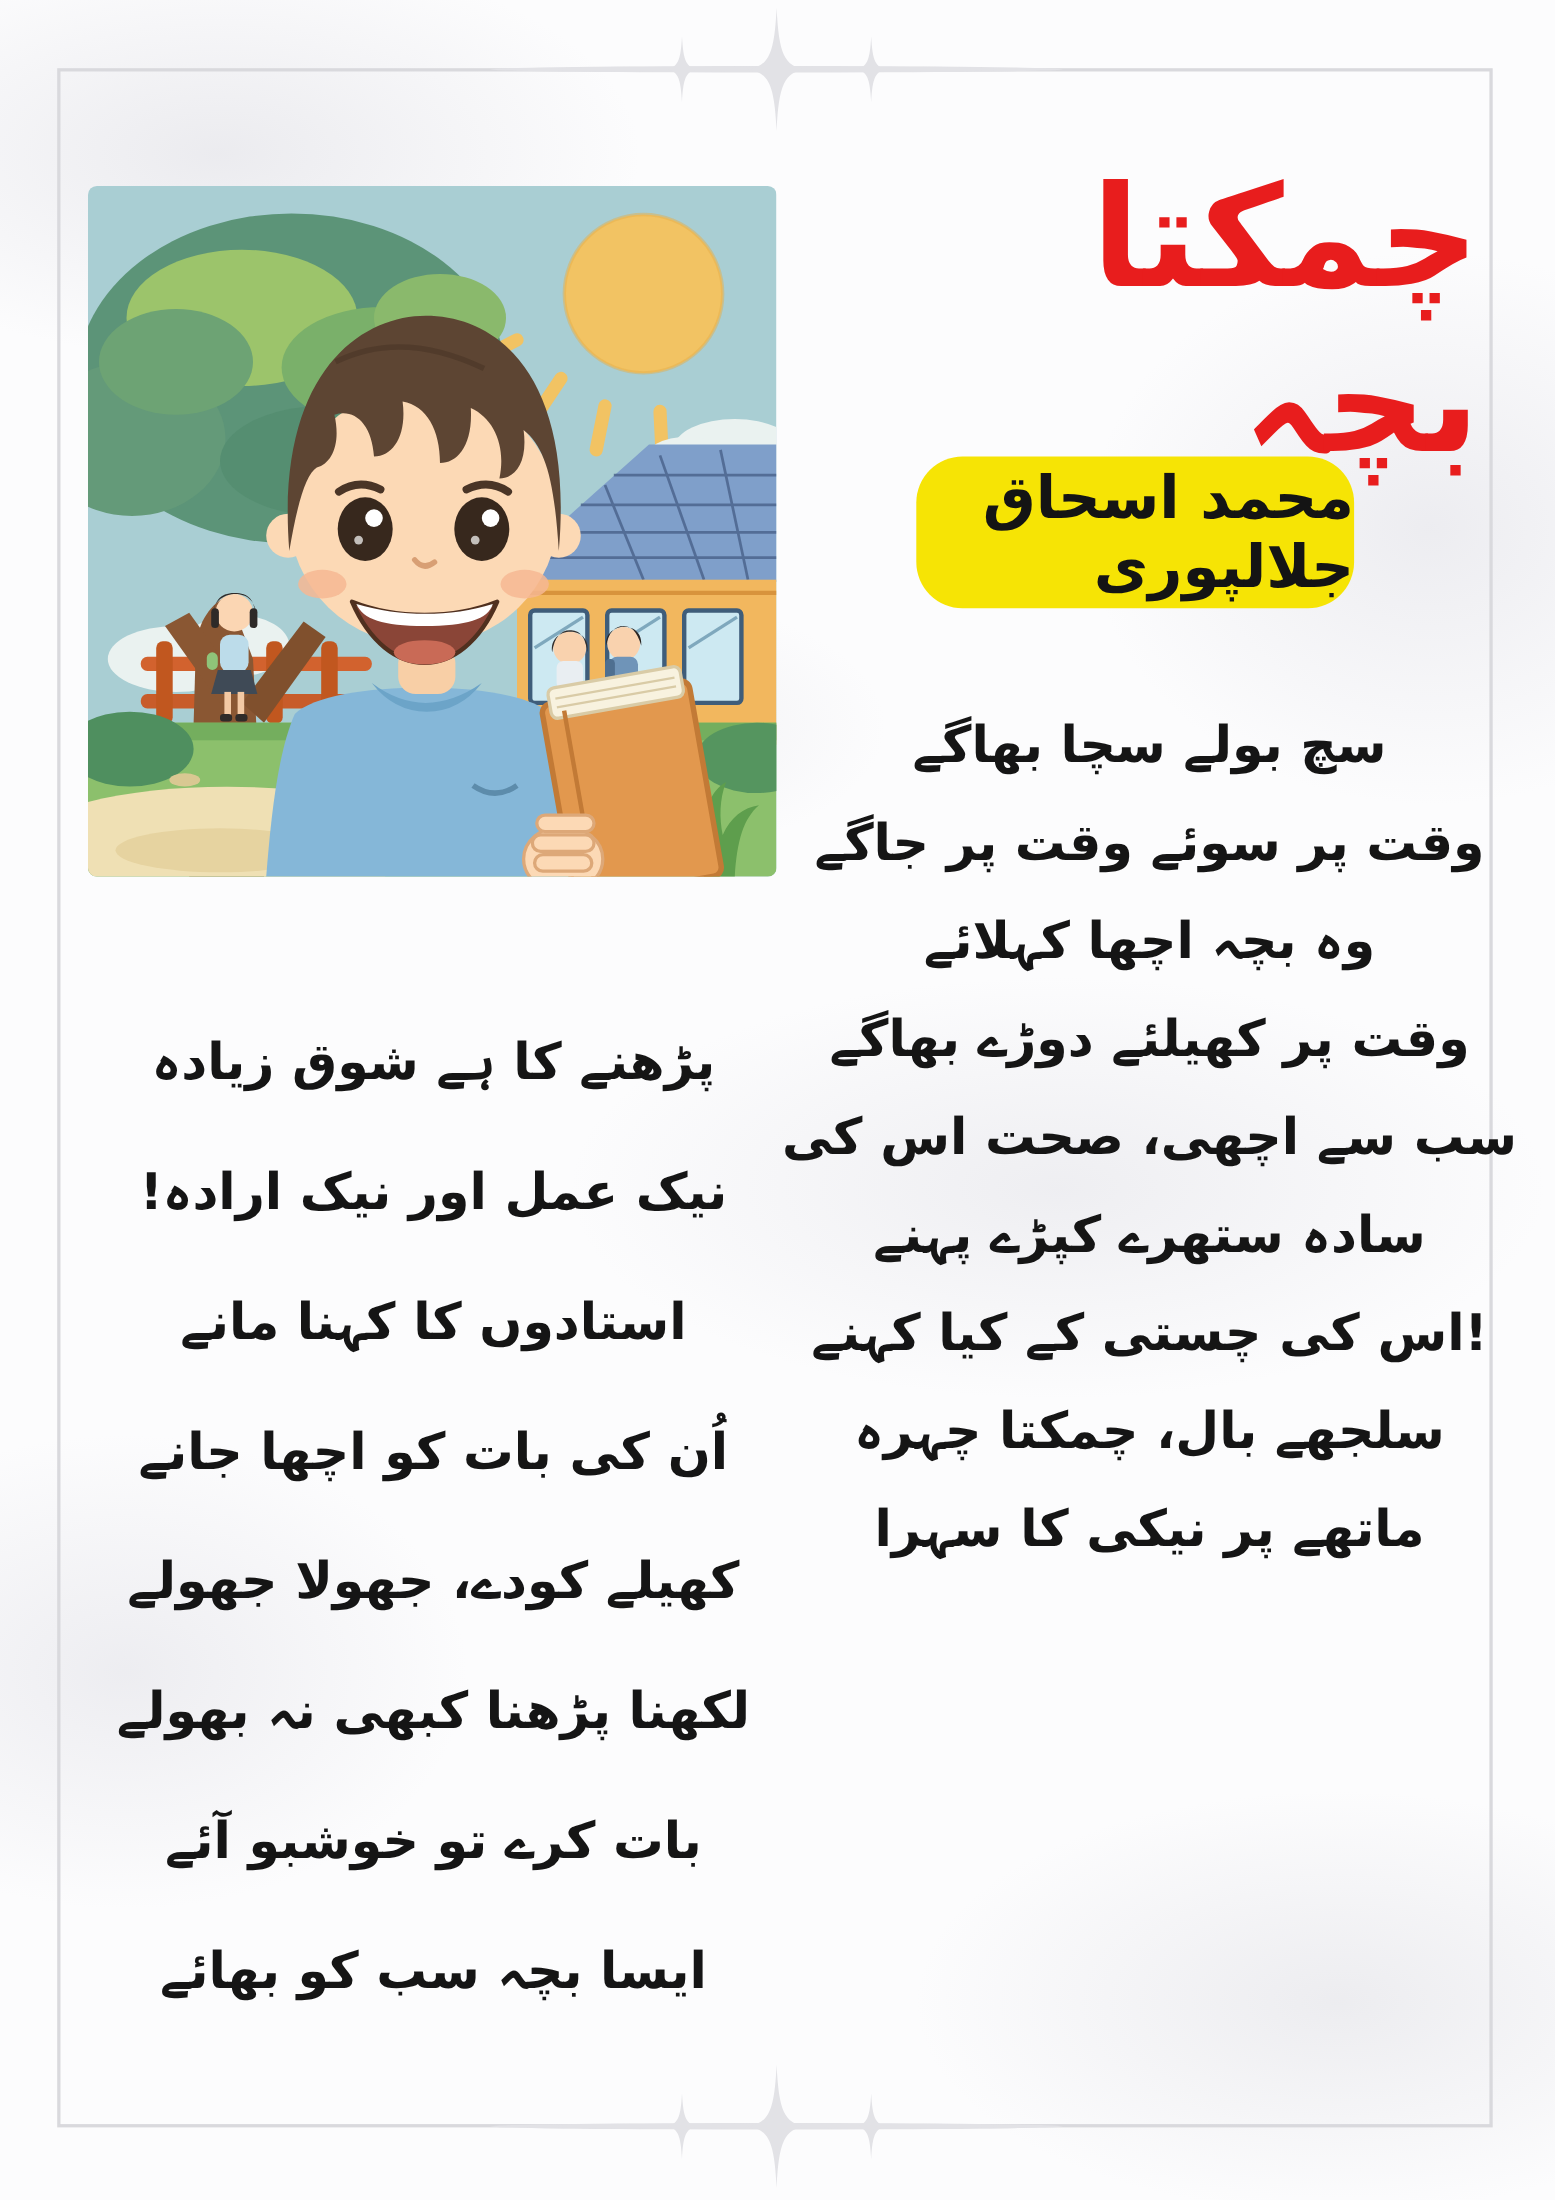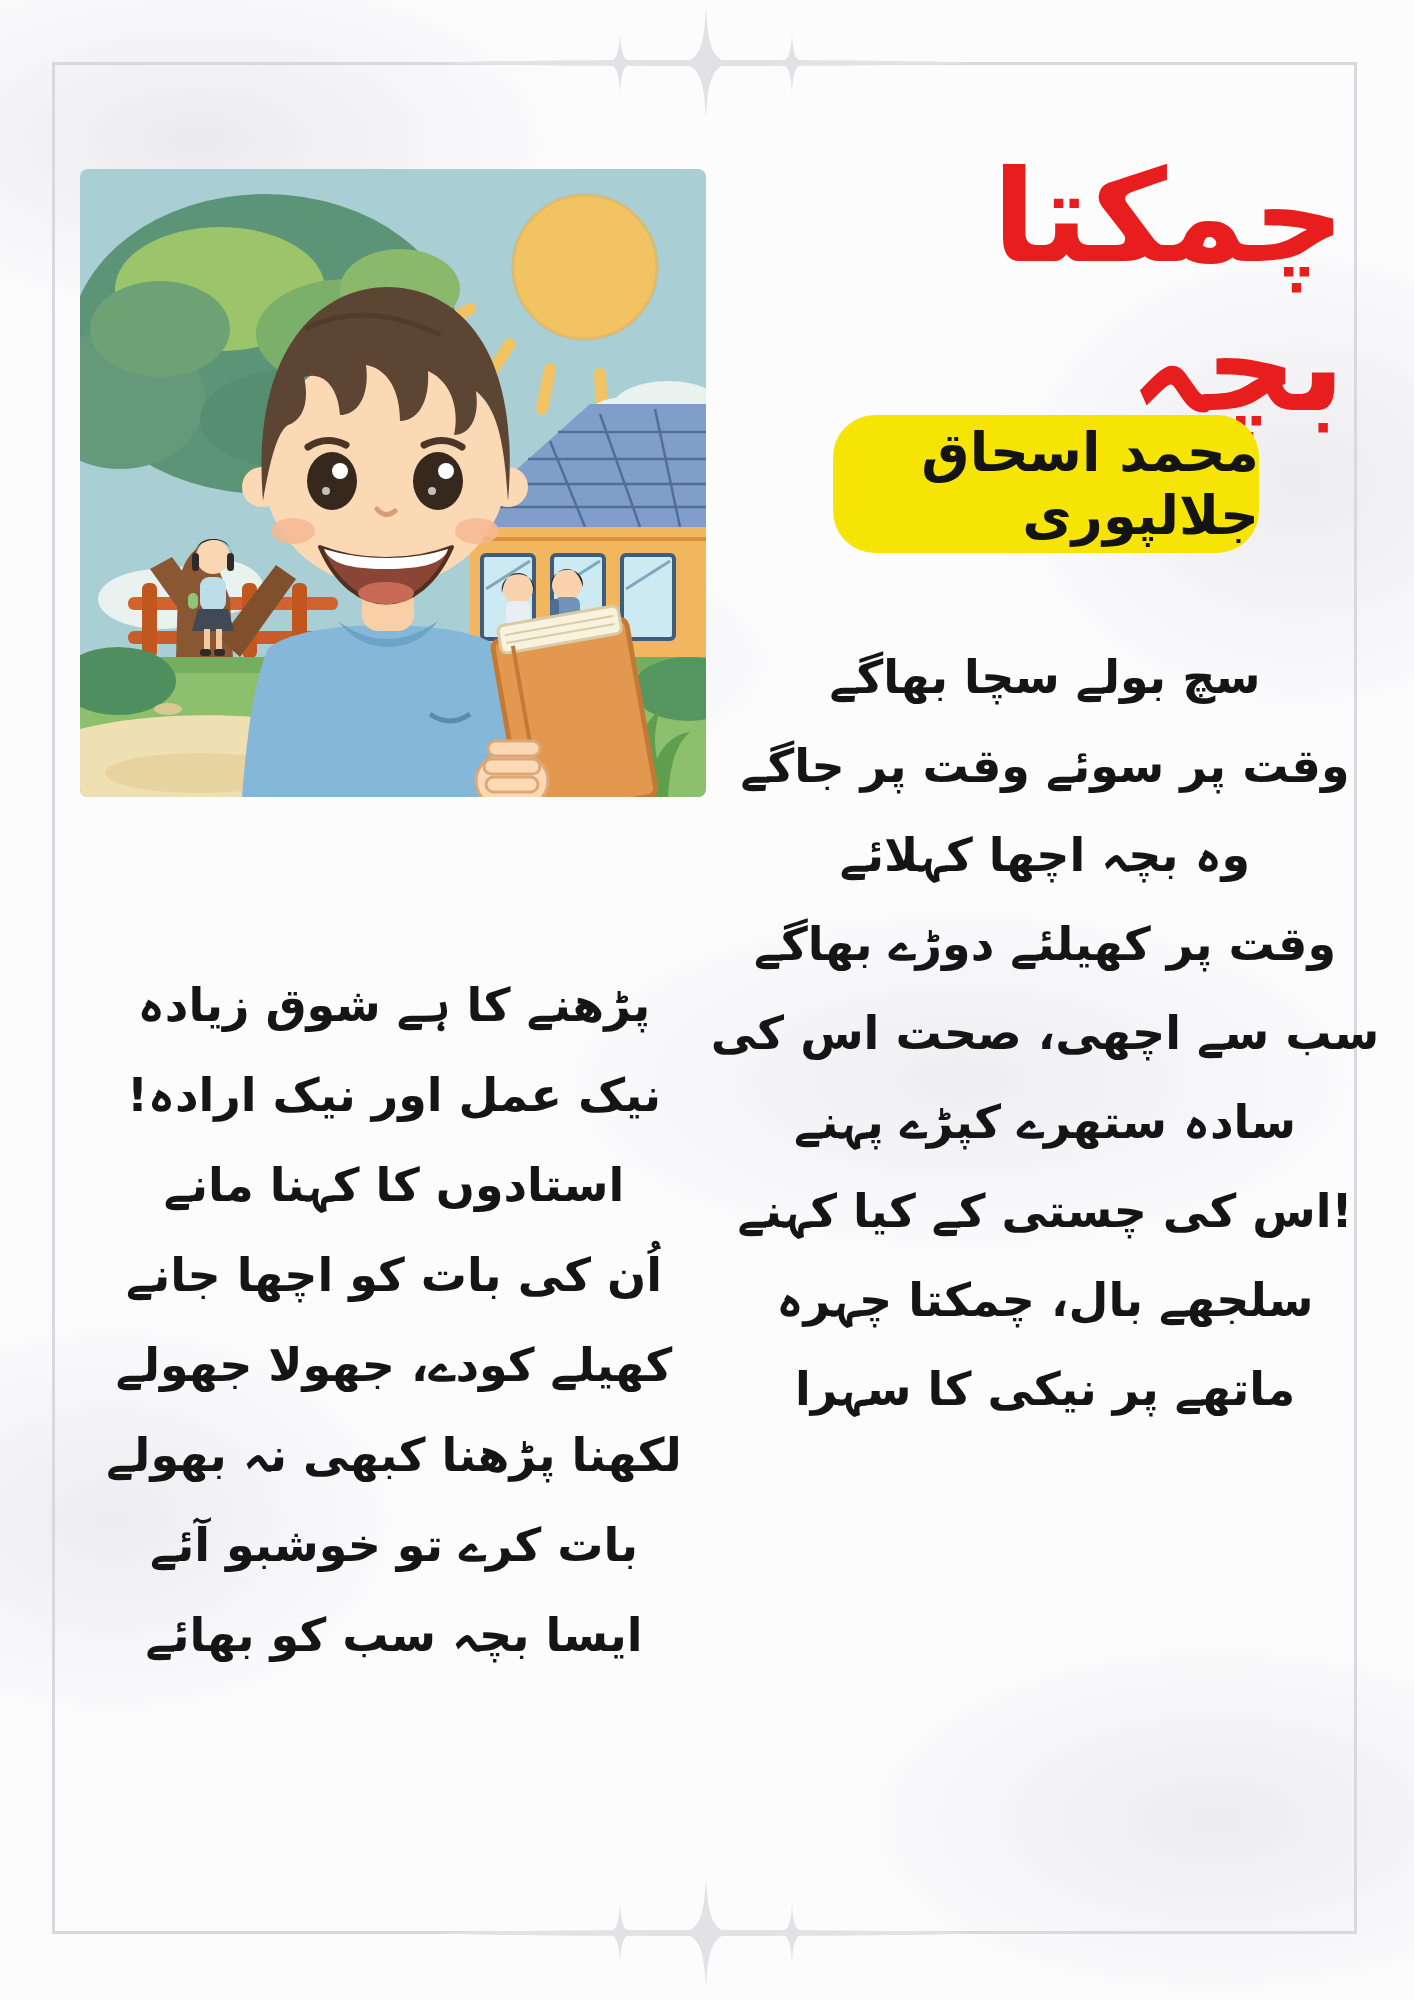--- a/index.html
+++ b/index.html
@@ -27,31 +27,31 @@
     border-radius:8px;overflow:hidden;
   }
   .title{
     position:absolute;left:745px;top:168px;width:600px;height:246px;
     display:flex;align-items:center;justify-content:center;
     font-size:128px;font-weight:bold;margin:0;
     font-family:"DejaVu Sans",sans-serif;
   }
   .author-box{
     position:absolute;left:833px;top:415px;width:398px;height:138px;
-    border-radius:42px;display:flex;align-items:center;justify-content:center;padding-left:28px;
+    border-radius:42px;display:flex;align-items:center;justify-content:center;
   }
   .author-box span{font-size:54px;font-weight:bold;color:#141414;}
   .col{position:absolute;display:flex;flex-direction:column;}
   .col .line{
     height:90px;display:flex;align-items:center;justify-content:center;
     font-size:46px;font-weight:bold;color:#151515;white-space:nowrap;
   }
   .col.right{left:738px;top:632px;width:614px;}
   .col.right .line{height:89px;}
-  .col.left{left:78px;top:960px;width:632px;}
+  .col.left{left:78px;top:920px;width:632px;gap:28px;}
 </style>
 </head>
 <body>
 
 <div class="frame"></div>
 
 <svg class="sparkle top" viewBox="0 0 1414 130">
   <g fill="#e2e2e6">
     <ellipse cx="706" cy="63" rx="260" ry="3"></ellipse>
     <ellipse cx="620" cy="63" rx="120" ry="2.4"></ellipse>

